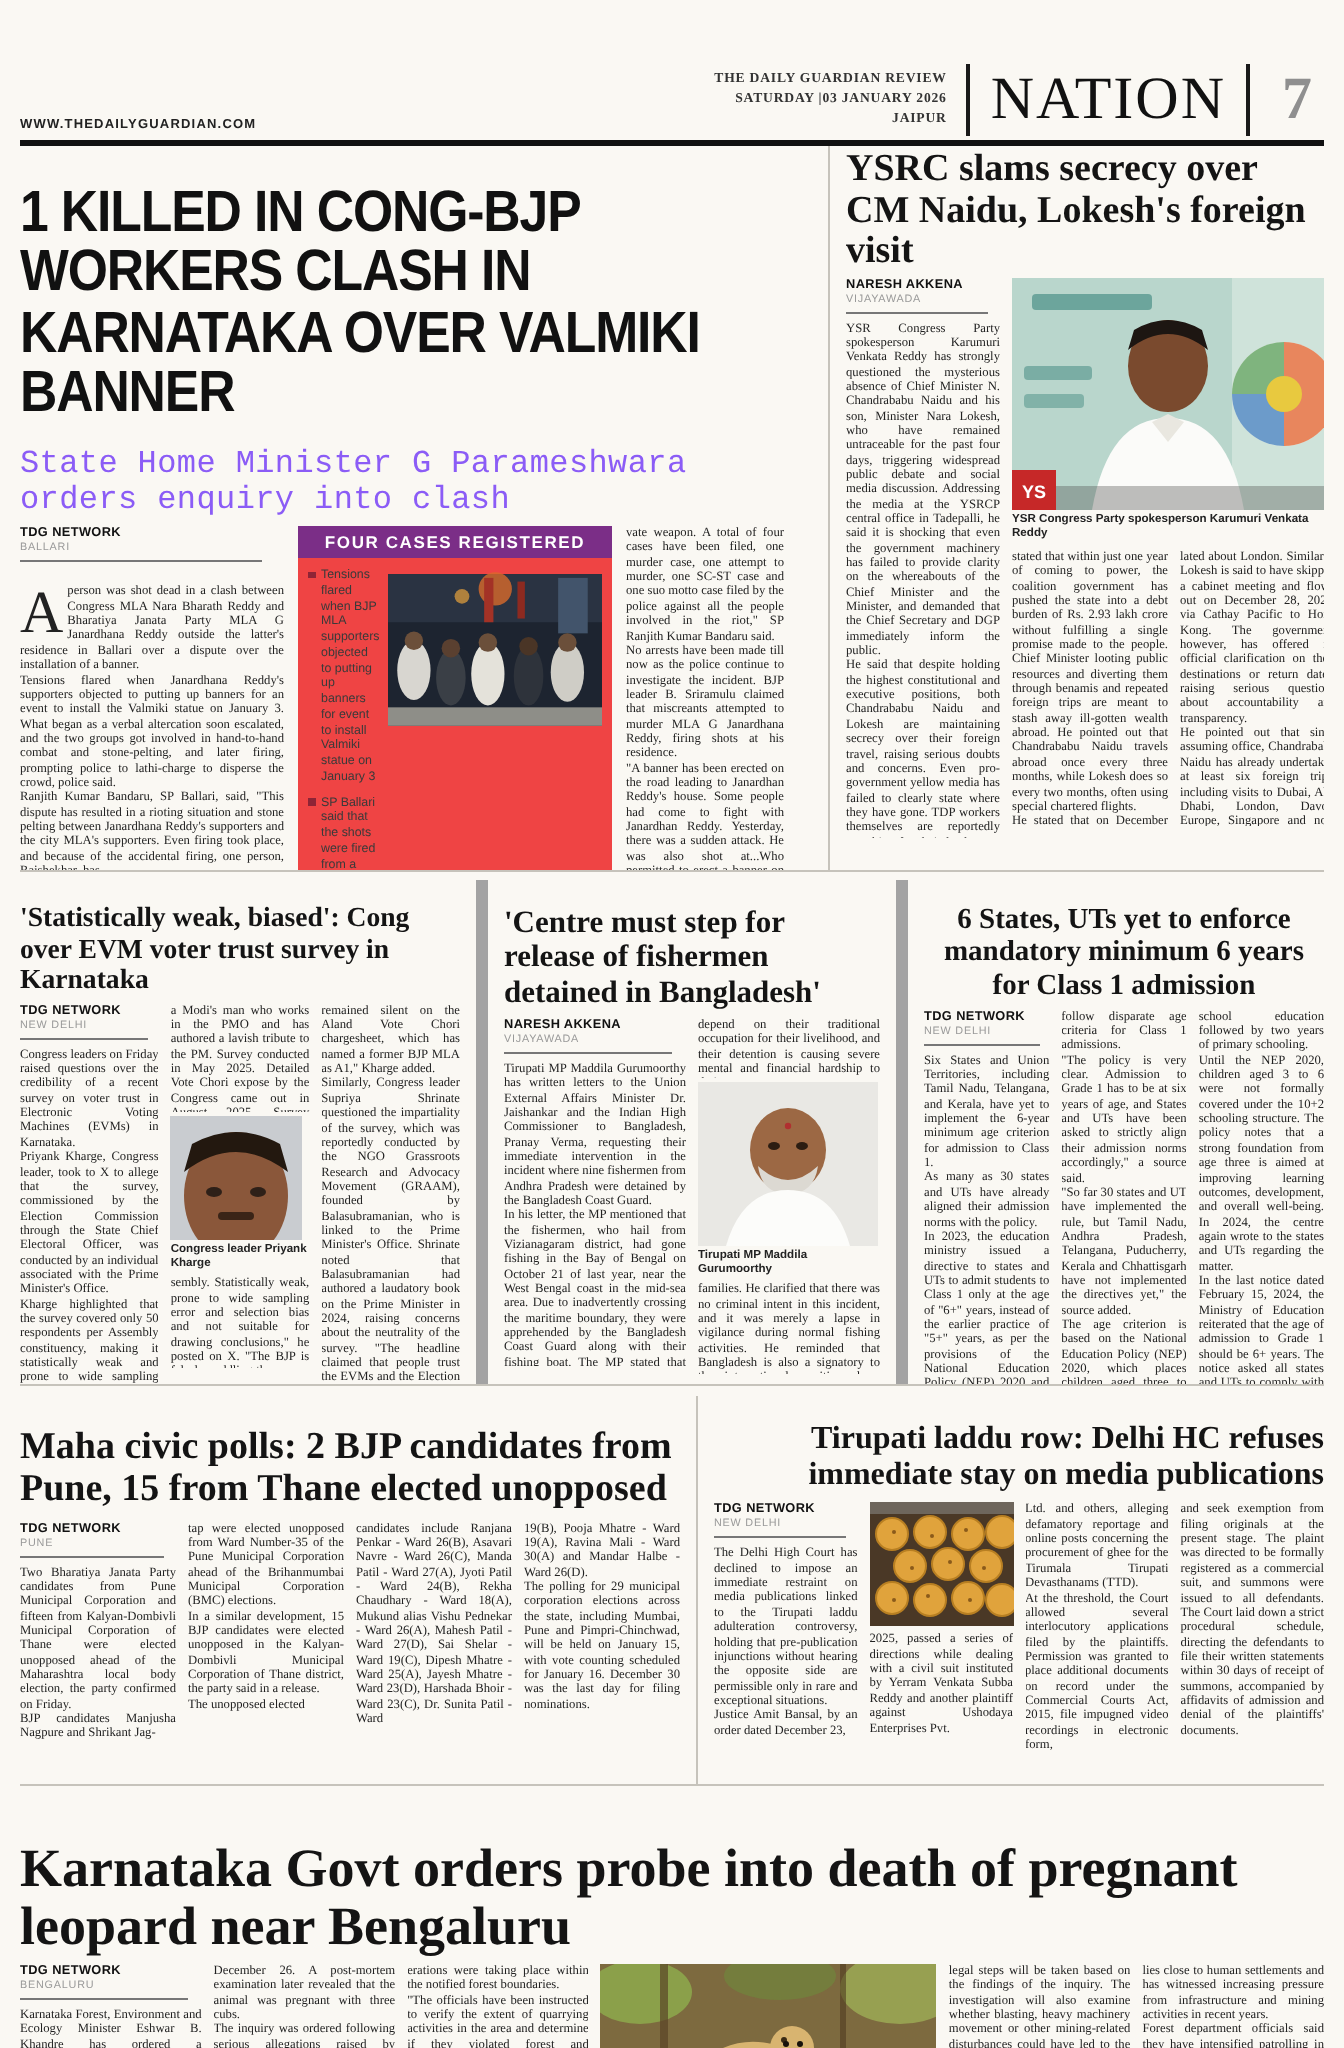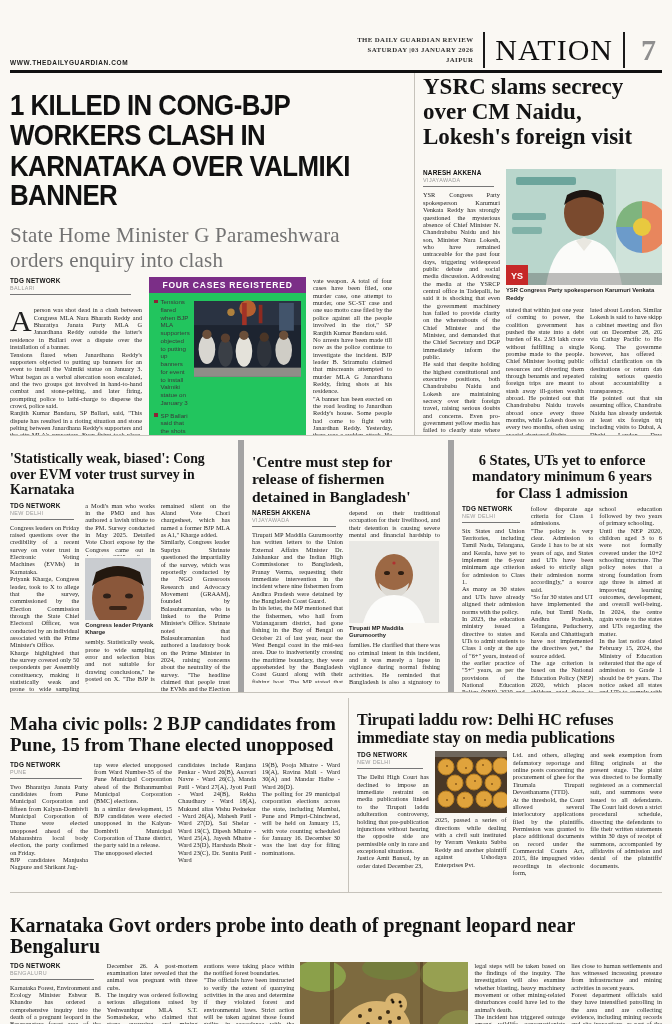--- a/index.html
+++ b/index.html
@@ -28,56 +28,56 @@
   .caption{font-family:"Liberation Sans",sans-serif;font-size:5.8px;font-weight:700;
            color:#222;line-height:1.25;margin-top:2px;}
   .band{border-bottom:1px solid #c6c3bb;}
   .photo{display:block;}
   
   .band-top{display:grid;grid-template-columns:1fr 248px;column-gap:22px;height:362px;overflow:hidden;}
   .art-ysrc{border-left:1px solid #c6c3bb;padding-left:8px;}
   .hl-sans{font-family:"Liberation Sans",sans-serif;font-weight:800;font-size:27.5px;
            line-height:1.03;letter-spacing:-.6px;color:#111;transform:scale(.94,1.06);
            transform-origin:0 0;width:106%;}
-  .hl-sub{font-size:21px;color:#737373;margin:5px 0 4px 0;letter-spacing:.2px;}
+  .hl-sub{font-size:16px;color:#8b5cf6;margin:5px 0 4px 0;letter-spacing:.2px;font-family:Liberation Mono, monospace;}
   .clash-body{display:grid;grid-template-columns:132px 1fr 79px;column-gap:7px;height:268px;}
-  .casebox{background:#22c55e;}
+  .casebox{background:#ef4444;}
   .casebox-hd{background:#7b2e87;color:#fff;text-align:center;font-family:"Liberation Sans",sans-serif;
               font-weight:700;font-size:8.5px;letter-spacing:.8px;padding:3px 0;}
   .casebox-main{display:flex;gap:4px;padding:5px 5px 2px 5px;}
   .bullets{flex:1;}
   .bullet{display:flex;gap:3px;font-family:"Liberation Sans",sans-serif;font-size:6.2px;
           line-height:1.25;color:#3a3a3a;margin-bottom:5px;}
   .bullet .sq{flex:0 0 auto;width:3.5px;height:3.5px;background:#8e2436;margin-top:1.5px;}
   .dropcap{float:left;font-size:30px;line-height:.78;padding:3px 2px 0 0;font-family:"Liberation Serif",serif;}
   .hl-serif{font-family:"Liberation Serif",serif;font-weight:700;color:#141414;}
-  .ysrc-hl{font-size:23px;line-height:1.08;margin:2px 0 20px 0;}
+  .ysrc-hl{font-size:19px;line-height:1.08;margin:2px 0 2px 0;}
   .ysrc-body{display:grid;grid-template-columns:77px 1fr;column-gap:6px;height:282px;}
   .ysrc-right .twocol{display:grid;grid-template-columns:1fr 1fr;column-gap:6px;margin-top:4px;height:138px;}
   
   .band-mid{display:grid;grid-template-columns:220px 202px 1fr;column-gap:8px;height:252px;
             overflow:hidden;padding-top:4px;}
   .band-mid > article + article{border-left:6px solid #a3a3a3;padding-left:8px;}
   .evm-hl{font-size:13.8px;line-height:1.12;margin-bottom:4px;}
   .evm-body{display:grid;grid-template-columns:1fr 1fr 1fr;column-gap:6px;height:196px;}
   .fish-hl{font-size:15.5px;line-height:1.12;margin-bottom:4px;}
   .fish-body{display:grid;grid-template-columns:1fr 1fr;column-gap:6px;height:178px;}
   .six-hl{font-size:14.5px;line-height:1.12;margin-bottom:4px;text-align:center;}
   .six-body{display:grid;grid-template-columns:1fr 1fr 1fr;column-gap:6px;height:196px;}
   
   .band-low{display:grid;grid-template-columns:330px 1fr;column-gap:8px;height:194px;
             overflow:hidden;padding-top:5px;}
   .band-low > article + article{border-left:1px solid #c6c3bb;padding-left:8px;}
   .maha-hl{font-size:19px;line-height:1.1;margin-bottom:5px;}
   .maha-body{display:grid;grid-template-columns:repeat(4,1fr);column-gap:6px;height:138px;}
-  .laddu-hl{font-size:16px;line-height:1.1;margin-bottom:5px;}
+  .laddu-hl{font-size:16px;line-height:1.1;margin-bottom:5px;text-align:right;}
   .laddu-body{display:grid;grid-template-columns:repeat(4,1fr);column-gap:6px;height:138px;}
   
   .band-leo{height:136px;overflow:hidden;padding-top:5px;border-bottom:none;}
-  .leo-hl{font-size:20px;line-height:1.05;margin-bottom:5px;}
+  .leo-hl{font-size:27px;line-height:1.05;margin-bottom:5px;}
   .leo-body{display:grid;grid-template-columns:1fr 1fr 1fr 168px 1fr 1fr;column-gap:6px;height:104px;}
   .photo-wrap{position:relative;}
 </style>
 </head>
 <body>
 
 <div class="page">
 
   <header class="masthead">
     <div class="site-url">WWW.THEDAILYGUARDIAN.COM</div>

